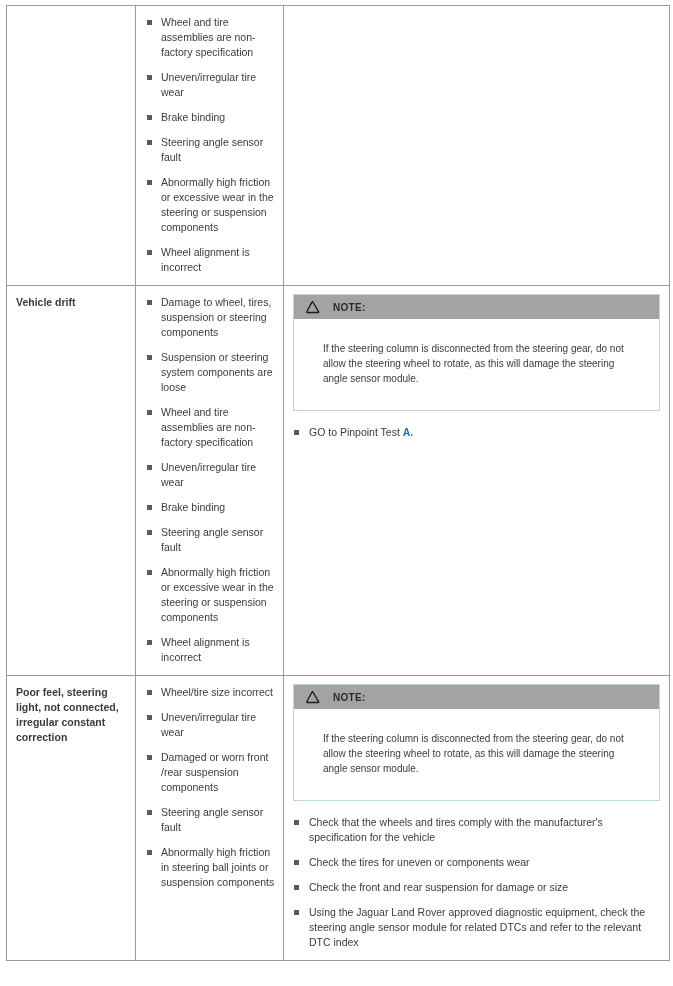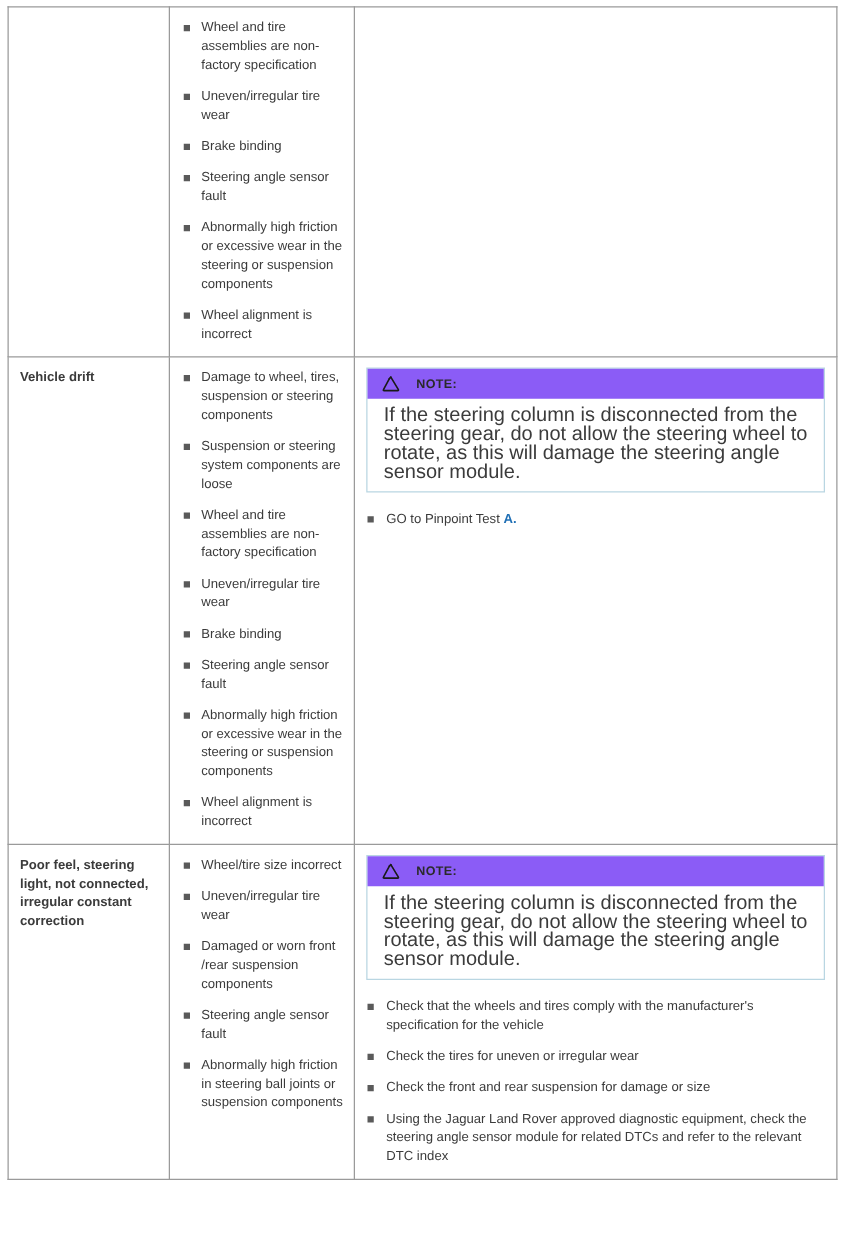--- a/index.html
+++ b/index.html
@@ -94,21 +94,21 @@
     font-weight: bold;
   }
 
   
   .note-box {
     border: 1px solid #b9d6e2;
     margin-bottom: 14px;
     background: #ffffff;
   }
   .note-head {
-    background: #8b5cf6;
+    background: #a3a3a3;
     height: 24px;
     display: flex;
     align-items: center;
     padding-left: 11px;
   }
   .note-icon {
     width: 16px;
     height: 14px;
     display: block;
     flex: 0 0 auto;
@@ -117,22 +117,22 @@
     font-size: 10px;
     font-weight: bold;
     color: #2a2a2a;
     letter-spacing: 0.3px;
     margin-left: 12px;
   }
   .note-body {
     padding: 6px 10px 8px 13px;
   }
   .note-body p {
-    margin: 0;
-    font-size: 16px;
+    margin: 16px;
+    font-size: 10px;
     line-height: 15px;
     color: #3b3b3b;
   }
 </style>
 </head>
 <body>
 
 <div class="page">
 
   <table class="symptom-table">
@@ -270,21 +270,21 @@
               <div class="note-body">
                 <p>If the steering column is disconnected from the steering gear, do not allow the steering wheel to rotate, as this will damage the steering angle sensor module.</p>
               </div>
             </div>
 
             <ul class="bullets wide">
               <li>
                 <span>Check that the wheels and tires comply with the manufacturer's specification for the vehicle</span>
               </li>
               <li>
-                <span>Check the tires for uneven or irregular wear</span>
+                <span>Check the tires for uneven or components wear</span>
               </li>
               <li>
                 <span>Check the front and rear suspension for damage or size</span>
               </li>
               <li>
                 <span>Using the Jaguar Land Rover approved diagnostic equipment, check the steering angle sensor module for related DTCs and refer to the relevant DTC index</span>
               </li>
             </ul>
 
           </div>

